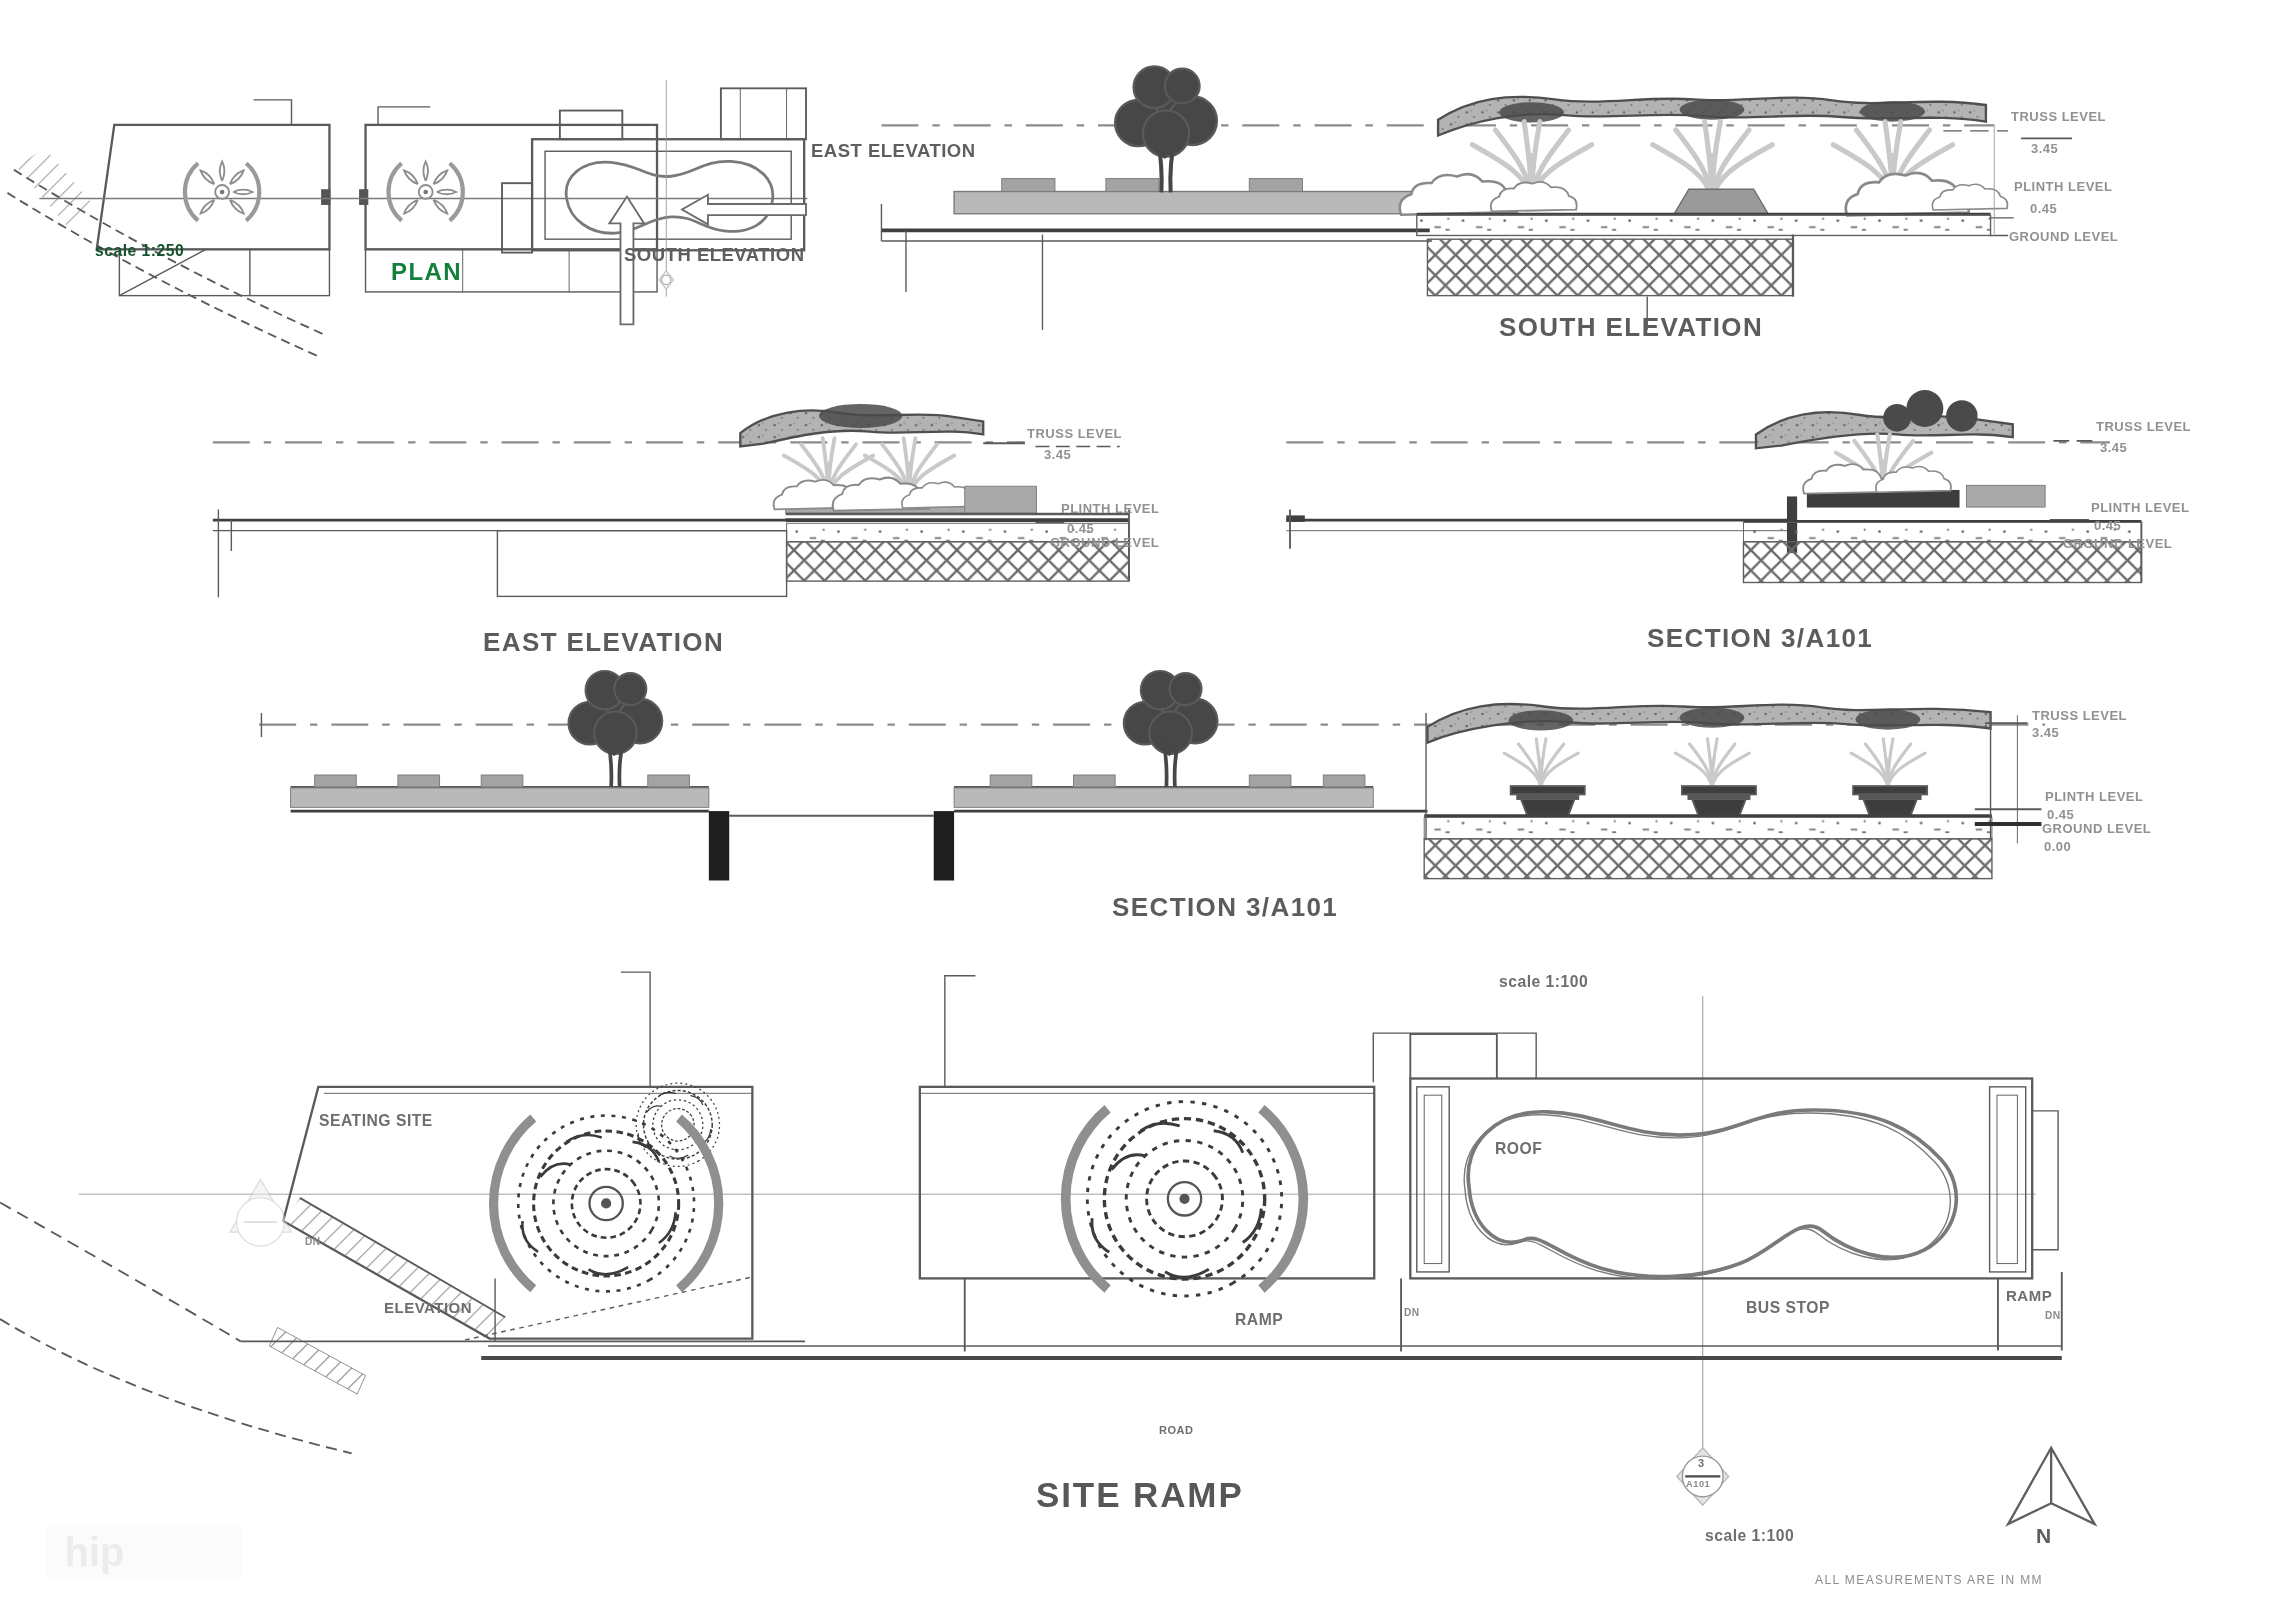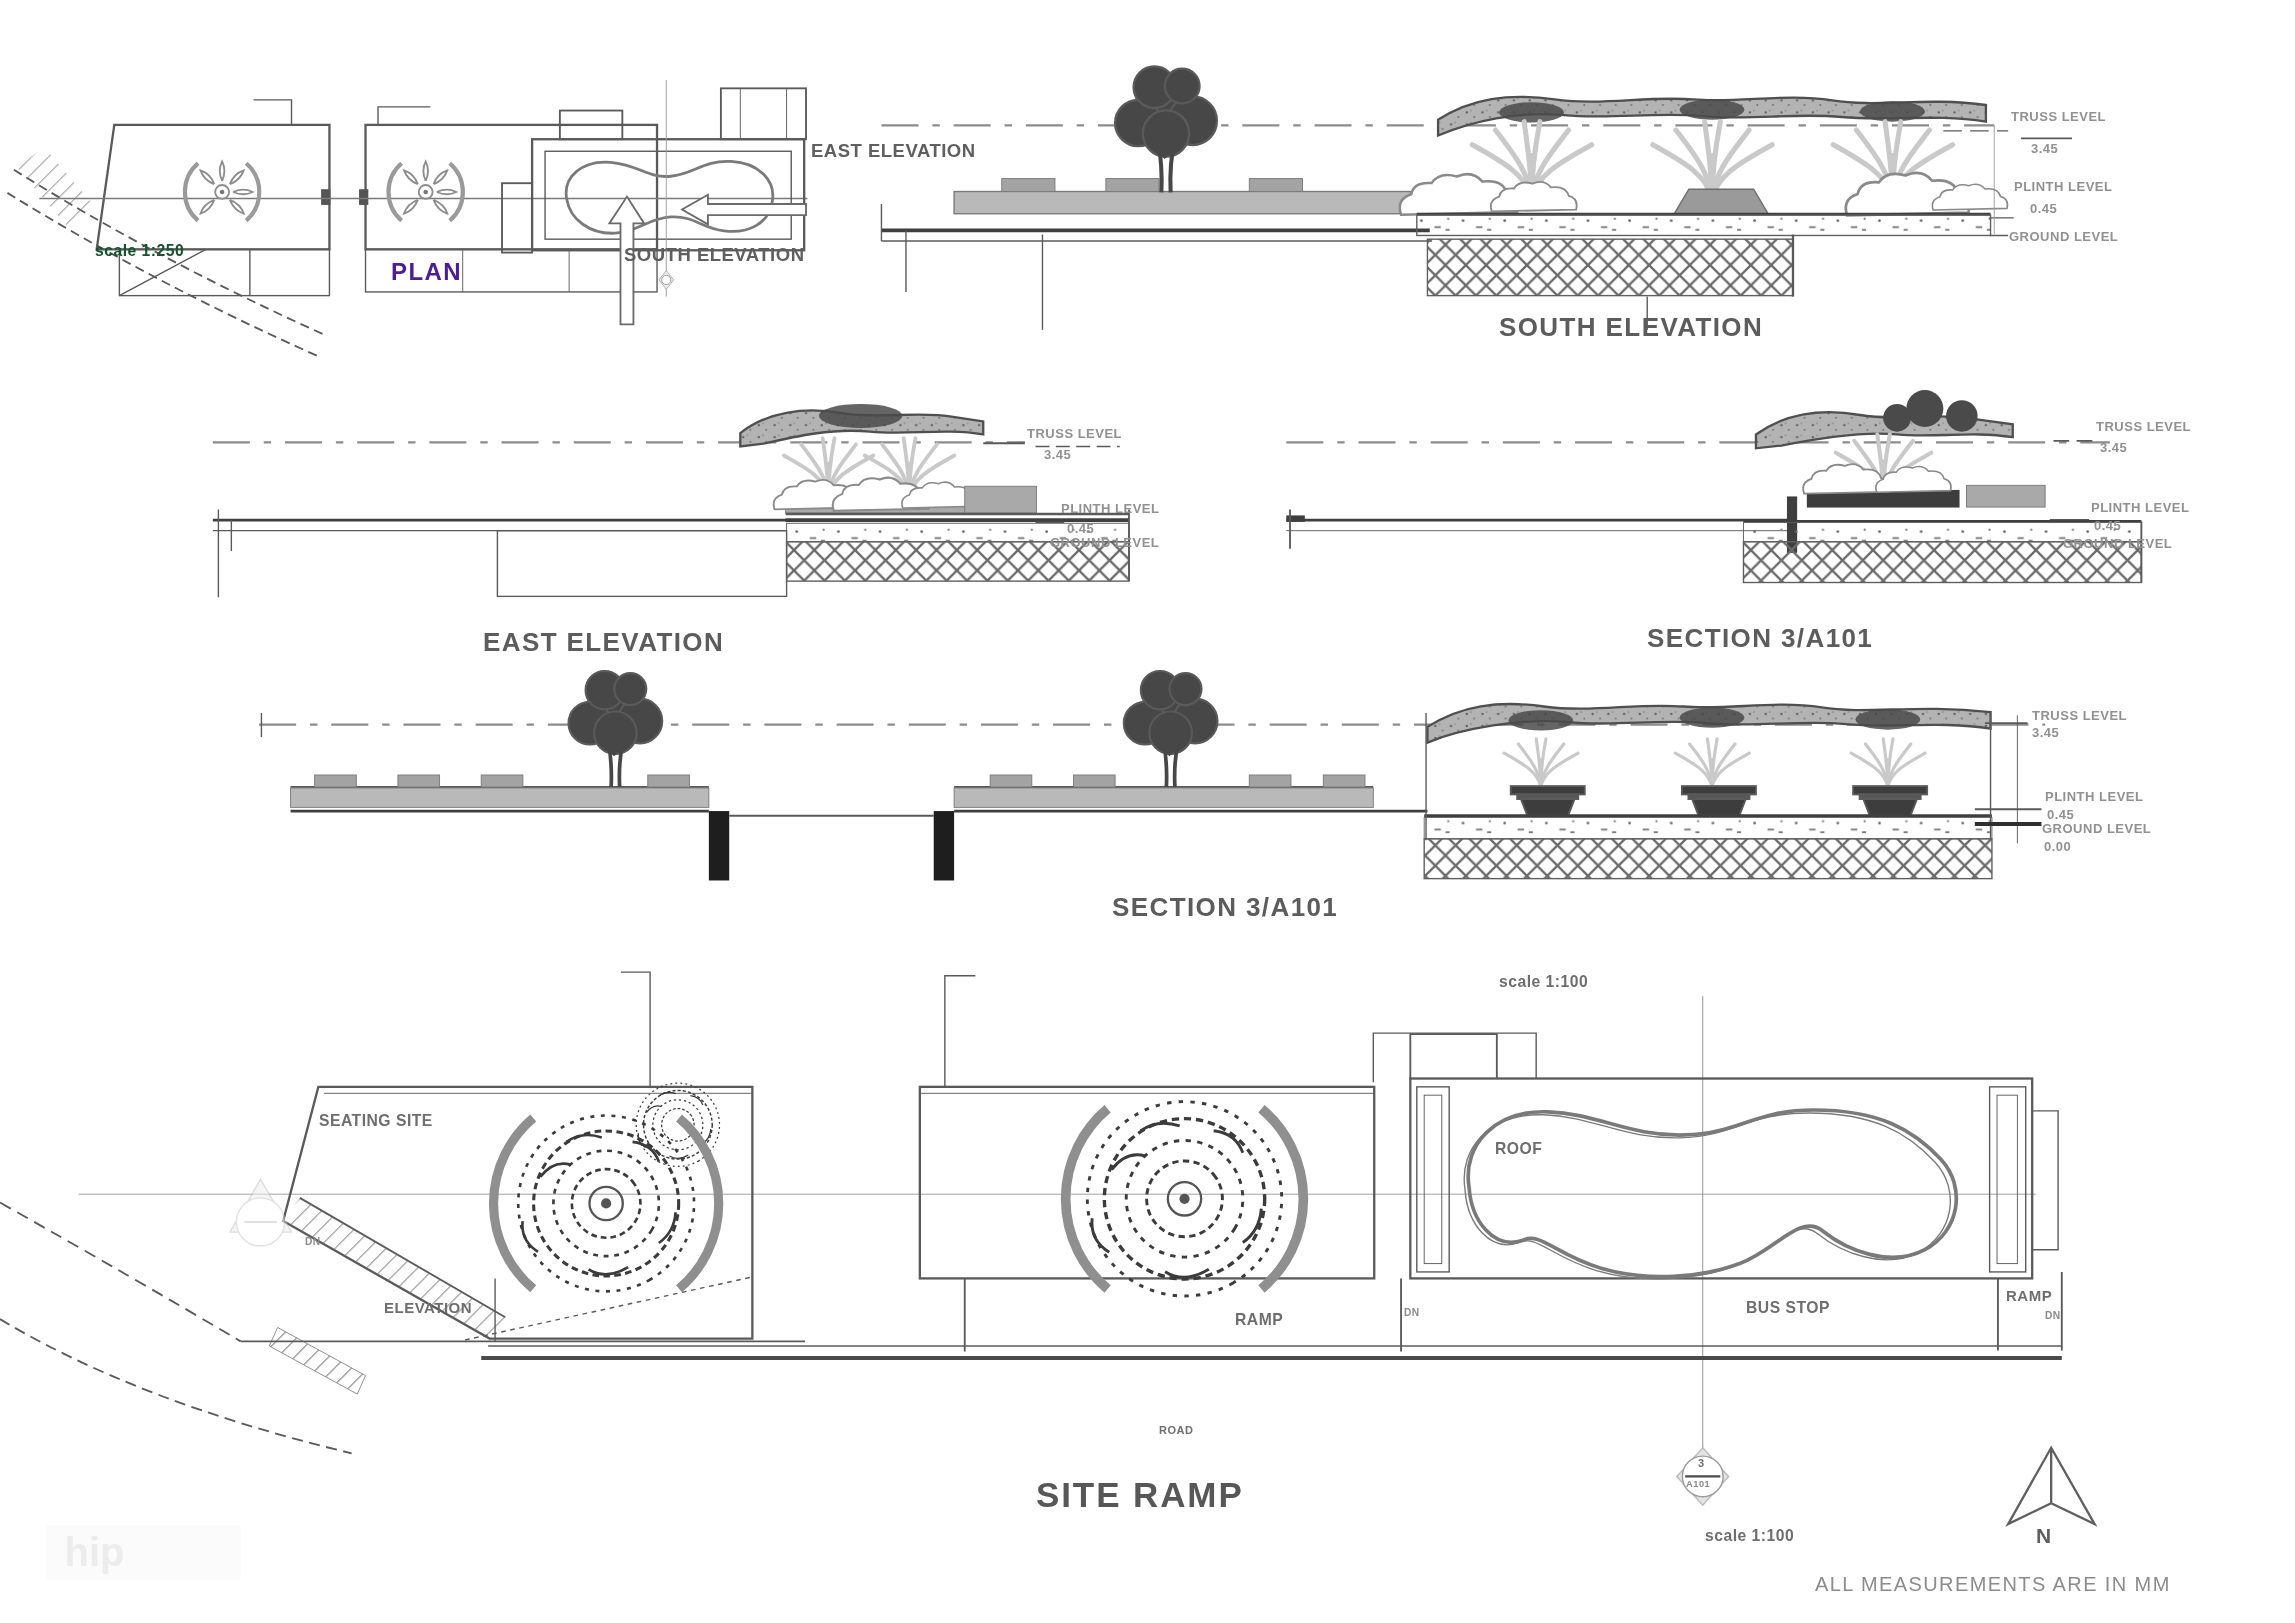--- a/index.html
+++ b/index.html
@@ -5,21 +5,21 @@
   html,body{margin:0;padding:0;background:#fff;}
   .sheet{position:relative;width:2295px;height:1624px;background:#fff;overflow:hidden;
          font-family:"Liberation Sans",sans-serif;}
   .lwork{position:absolute;left:0;top:0;}
   .lbl{position:absolute;font-weight:bold;color:#8a8a8a;letter-spacing:0.5px;white-space:nowrap;line-height:1;text-align:center;}
   .lvl{font-size:13px;color:#919191;}
   .ttl{font-size:26px;color:#5c5c5c;letter-spacing:1.4px;}
   .big{font-size:35px;color:#575757;letter-spacing:1.9px;}
   .map{font-size:15.7px;color:#6e6e6e;letter-spacing:0.5px;}
   .sm{font-size:10.2px;color:#8a8a8a;margin-left:41px;}
-  .note{font-weight:normal;font-size:20px;color:#8c8c8c;letter-spacing:1.4px;}
+  .note{font-weight:normal;font-size:12px;color:#8c8c8c;letter-spacing:1.4px;}
   .wm{position:absolute;left:46px;top:1525px;width:176px;height:55px;background:#fbfbfb;
       border-radius:2.8px;color:#ececec;font-size:40px;font-weight:bold;
       display:flex;align-items:center;padding-left:18.5px;}
 </style>
 </head>
 <body>
 
 <div class="sheet">
 
 <svg class="lwork" width="2295" height="1624" viewBox="0 0 4960 3508">
@@ -326,21 +326,21 @@
       </g>
     </g>
 
     <g>
       <path d="M4433,3128 L4340,3293 L4433,3248 L4527,3293 Z M4433,3128 V3248" stroke="#5f5f5f" stroke-width="5"></path>
     </g>
   </g>
 </svg>
 
 <div class="lbl" style="left:95px;top:243px;font-size:15.7px;color:#14532d">scale 1:250</div>
-<div class="lbl" style="left:391px;top:260px;font-size:24px;color:#4c1d95;letter-spacing:1.4px">PLAN</div>
+<div class="lbl" style="left:391px;top:260px;font-size:24px;color:#15803d;letter-spacing:1.4px">PLAN</div>
 <div class="lbl" style="left:811px;top:142px;font-size:18.5px;color:#5f5f5f">EAST ELEVATION</div>
 <div class="lbl" style="left:624px;top:246px;font-size:18.5px;color:#5f5f5f">SOUTH ELEVATION</div>
 
 <div class="lbl lvl" style="left:2011px;top:110px">TRUSS LEVEL</div>
 <div class="lbl lvl" style="left:2031px;top:142px">3.45</div>
 <div class="lbl lvl" style="left:2014px;top:180px">PLINTH LEVEL</div>
 <div class="lbl lvl" style="left:2030px;top:202px">0.45</div>
 <div class="lbl lvl" style="left:2009px;top:230px">GROUND LEVEL</div>
 <div class="lbl ttl" style="left:1499px;top:314px">SOUTH ELEVATION</div>
 

